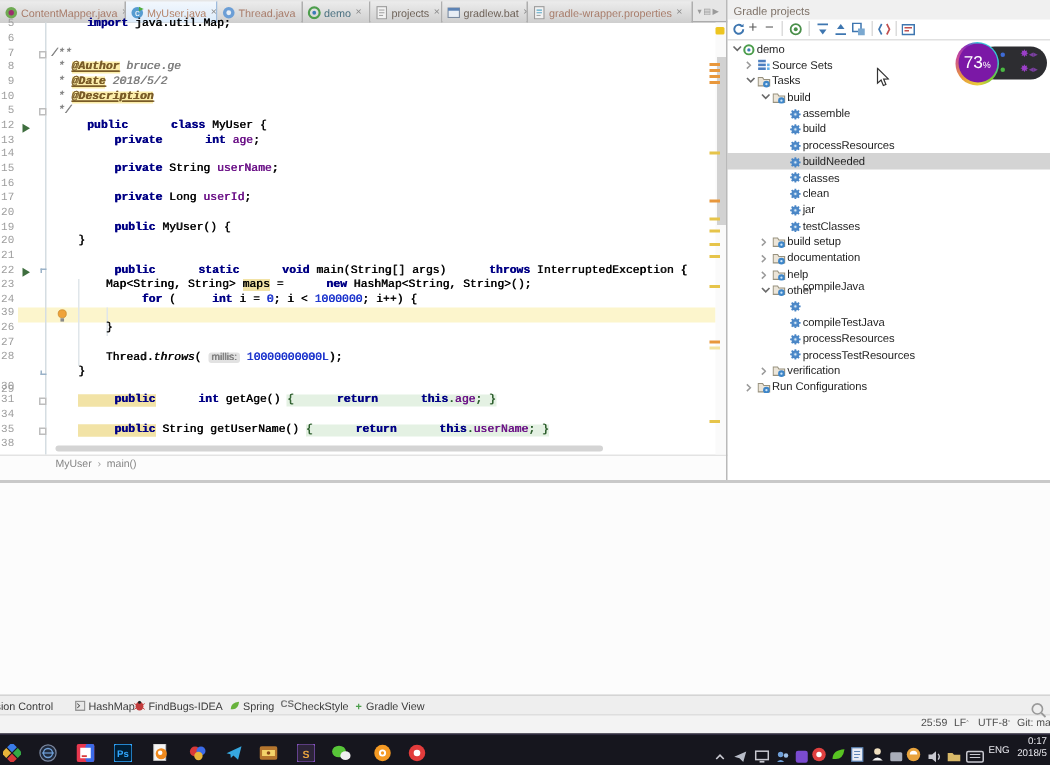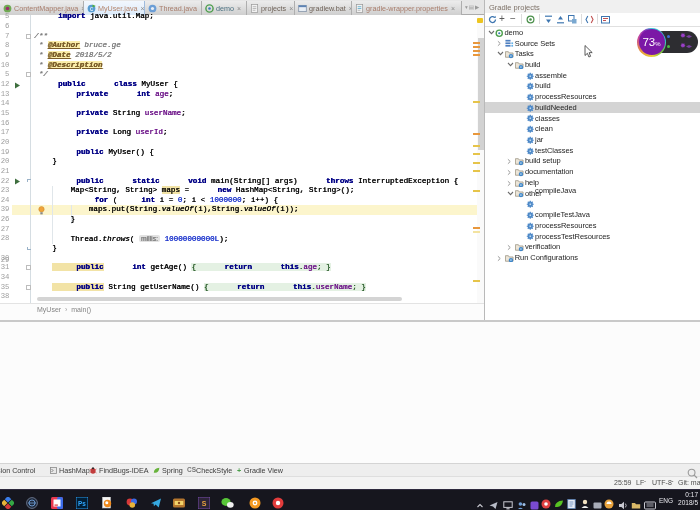--- a/index.html
+++ b/index.html
@@ -95,21 +95,20 @@
 <div class="crow" style="top:108.9px">&nbsp;&nbsp;&nbsp;&nbsp;<b class="kw">private</b> String <span class="fl">userName</span>;</div>
 <div class="crow" style="top:118.6px"></div>
 <div class="crow" style="top:128.2px">&nbsp;&nbsp;&nbsp;&nbsp;<b class="kw">private</b> Long <span class="fl">userId</span>;</div>
 <div class="crow" style="top:137.8px"></div>
 <div class="crow" style="top:147.5px">&nbsp;&nbsp;&nbsp;&nbsp;<b class="kw">public</b> MyUser() {</div>
 <div class="crow" style="top:157.2px">&nbsp;&nbsp;&nbsp;&nbsp;}</div>
 <div class="crow" style="top:166.8px"></div>
 <div class="crow" style="top:186.1px">&nbsp;&nbsp;&nbsp;&nbsp;&nbsp;&nbsp;&nbsp;&nbsp;Map&lt;String, String&gt; <span class="hl">maps</span> = <b class="kw">new</b> HashMap&lt;String, String&gt;();</div>
 <div class="crow" style="top:176.5px">&nbsp;&nbsp;&nbsp;&nbsp;<b class="kw">public</b> <b class="kw">static</b> <b class="kw">void</b> main(String[] args) <b class="kw">throws</b> InterruptedException {</div>
 <div class="crow" style="top:195.8px">&nbsp;&nbsp;&nbsp;&nbsp;&nbsp;&nbsp;&nbsp;&nbsp;<b class="kw">for</b> (<b class="kw">int</b> i = <span class="nu">0</span>; i &lt; <span class="nu">1000000</span>; i++) {</div>
-<div class="crow" style="top:205.4px">&nbsp;&nbsp;&nbsp;&nbsp;&nbsp;&nbsp;&nbsp;&nbsp;&nbsp;&nbsp;&nbsp;&nbsp;maps.put(String.<i>valueOf</i>(i),String.<i>valueOf</i>(i));</div>
 <div class="crow" style="top:215.1px">&nbsp;&nbsp;&nbsp;&nbsp;&nbsp;&nbsp;&nbsp;&nbsp;}</div>
 <div class="crow" style="top:224.7px"></div>
 <div class="crow" style="top:234.4px">&nbsp;&nbsp;&nbsp;&nbsp;&nbsp;&nbsp;&nbsp;&nbsp;Thread.<i>throws</i>( <span class="hint">millis:</span> <span class="nu">10000000000L</span>);</div>
 <div class="crow" style="top:244.0px">&nbsp;&nbsp;&nbsp;&nbsp;}</div>
 <div class="crow" style="top:253.7px"></div>
 <div class="crow" style="top:263.3px">&nbsp;&nbsp;&nbsp;&nbsp;<span class="hl"><b class="kw">public</b></span> <b class="kw">int</b> getAge() <span class="fold">{ <b class="kw">return</b> <b class="kw">this</b>.<span class="fl">age</span>; }</span></div>
 <div class="crow" style="top:272.9px"></div>
 <div class="crow" style="top:282.6px">&nbsp;&nbsp;&nbsp;&nbsp;<span class="hl"><b class="kw">public</b></span> String getUserName() <span class="fold">{ <b class="kw">return</b> <b class="kw">this</b>.<span class="fl">userName</span>; }</span></div>
 <div class="crow" style="top:292.2px"></div>
 

